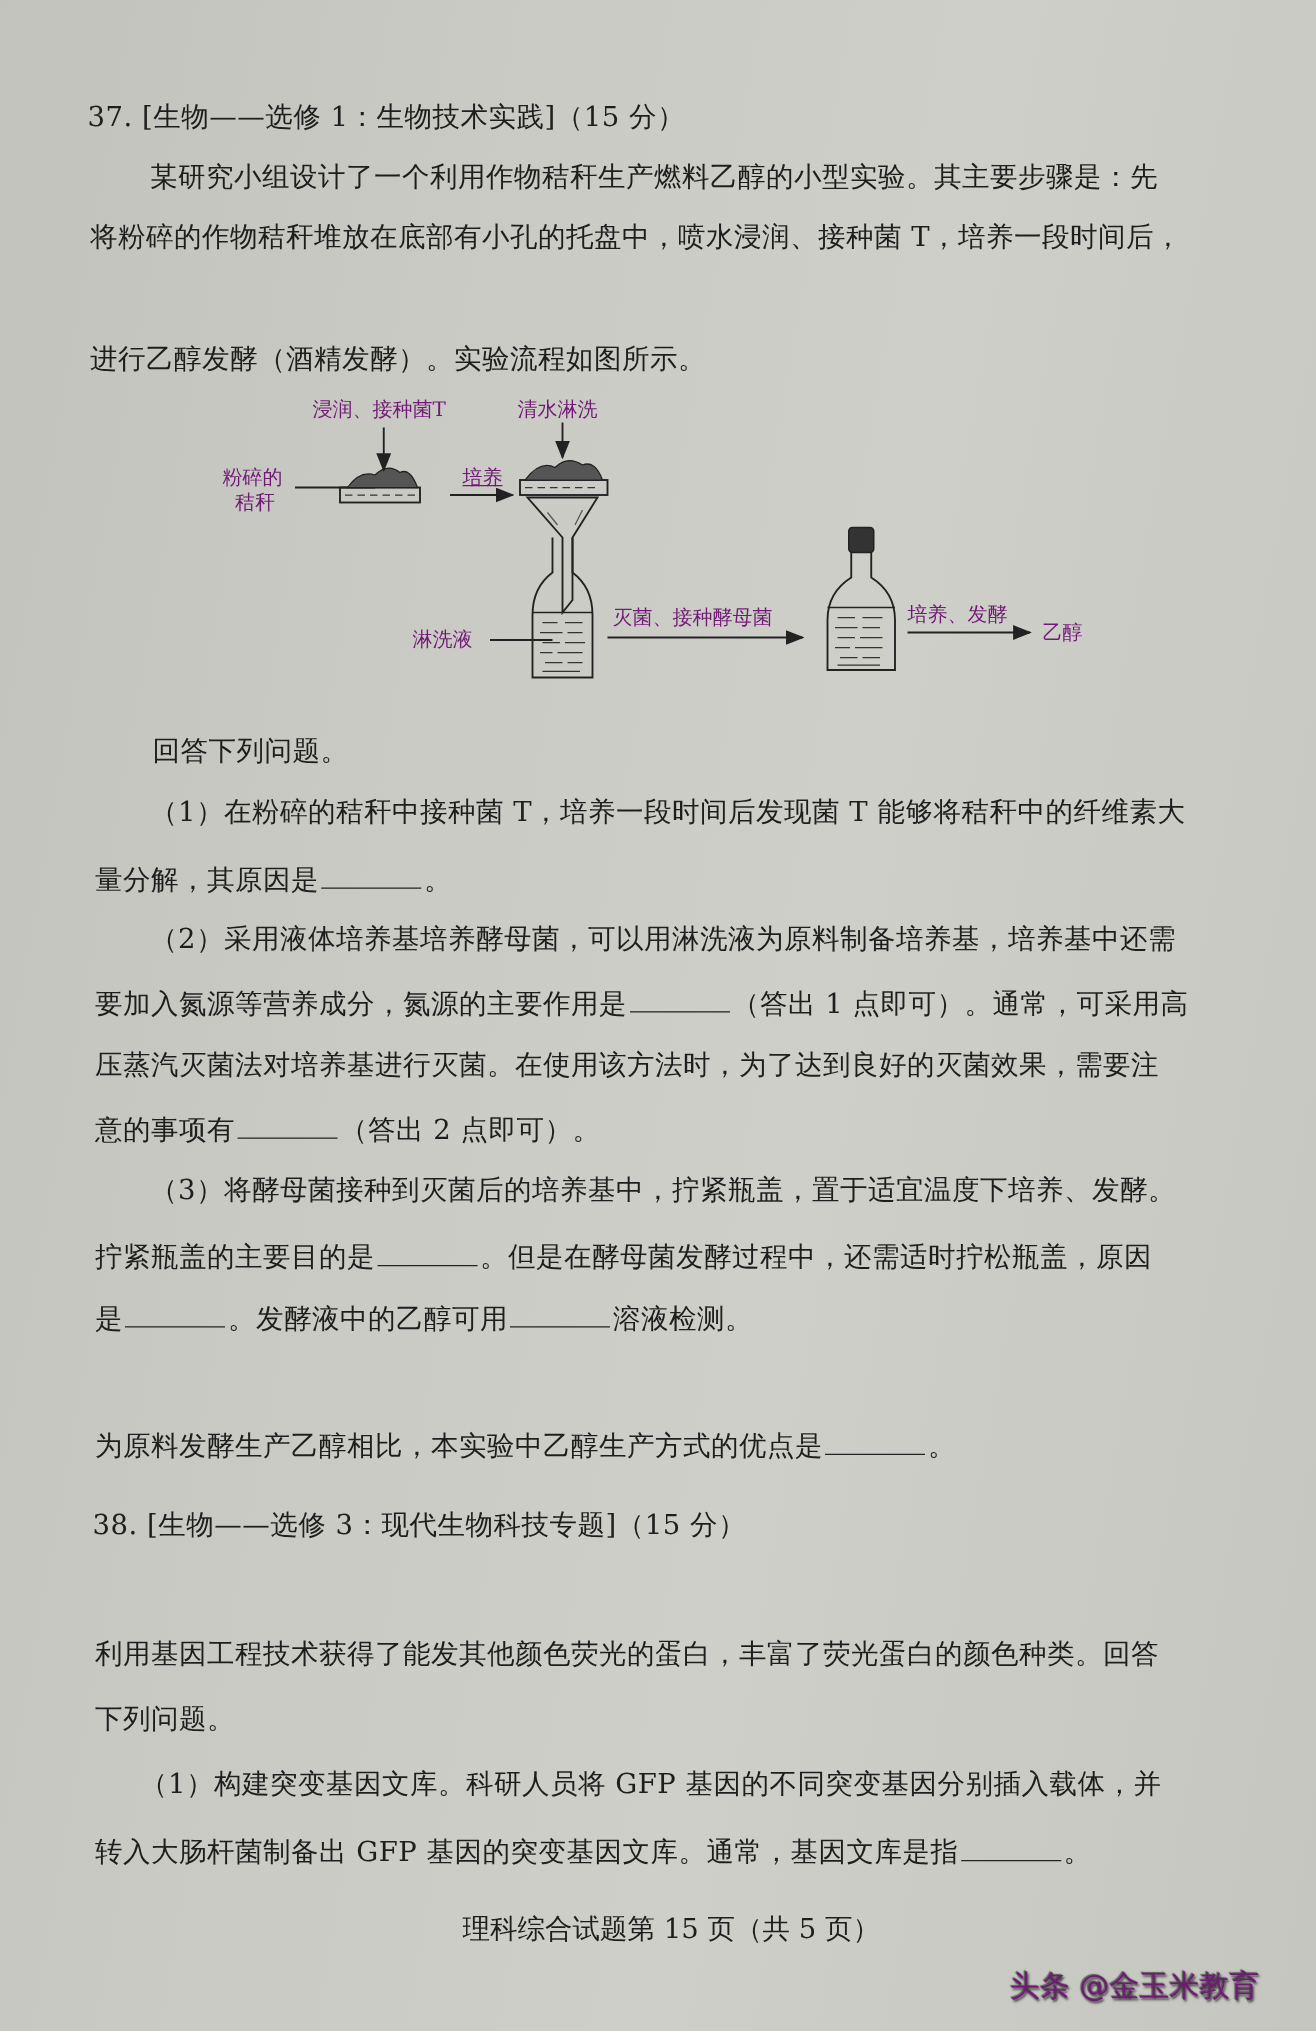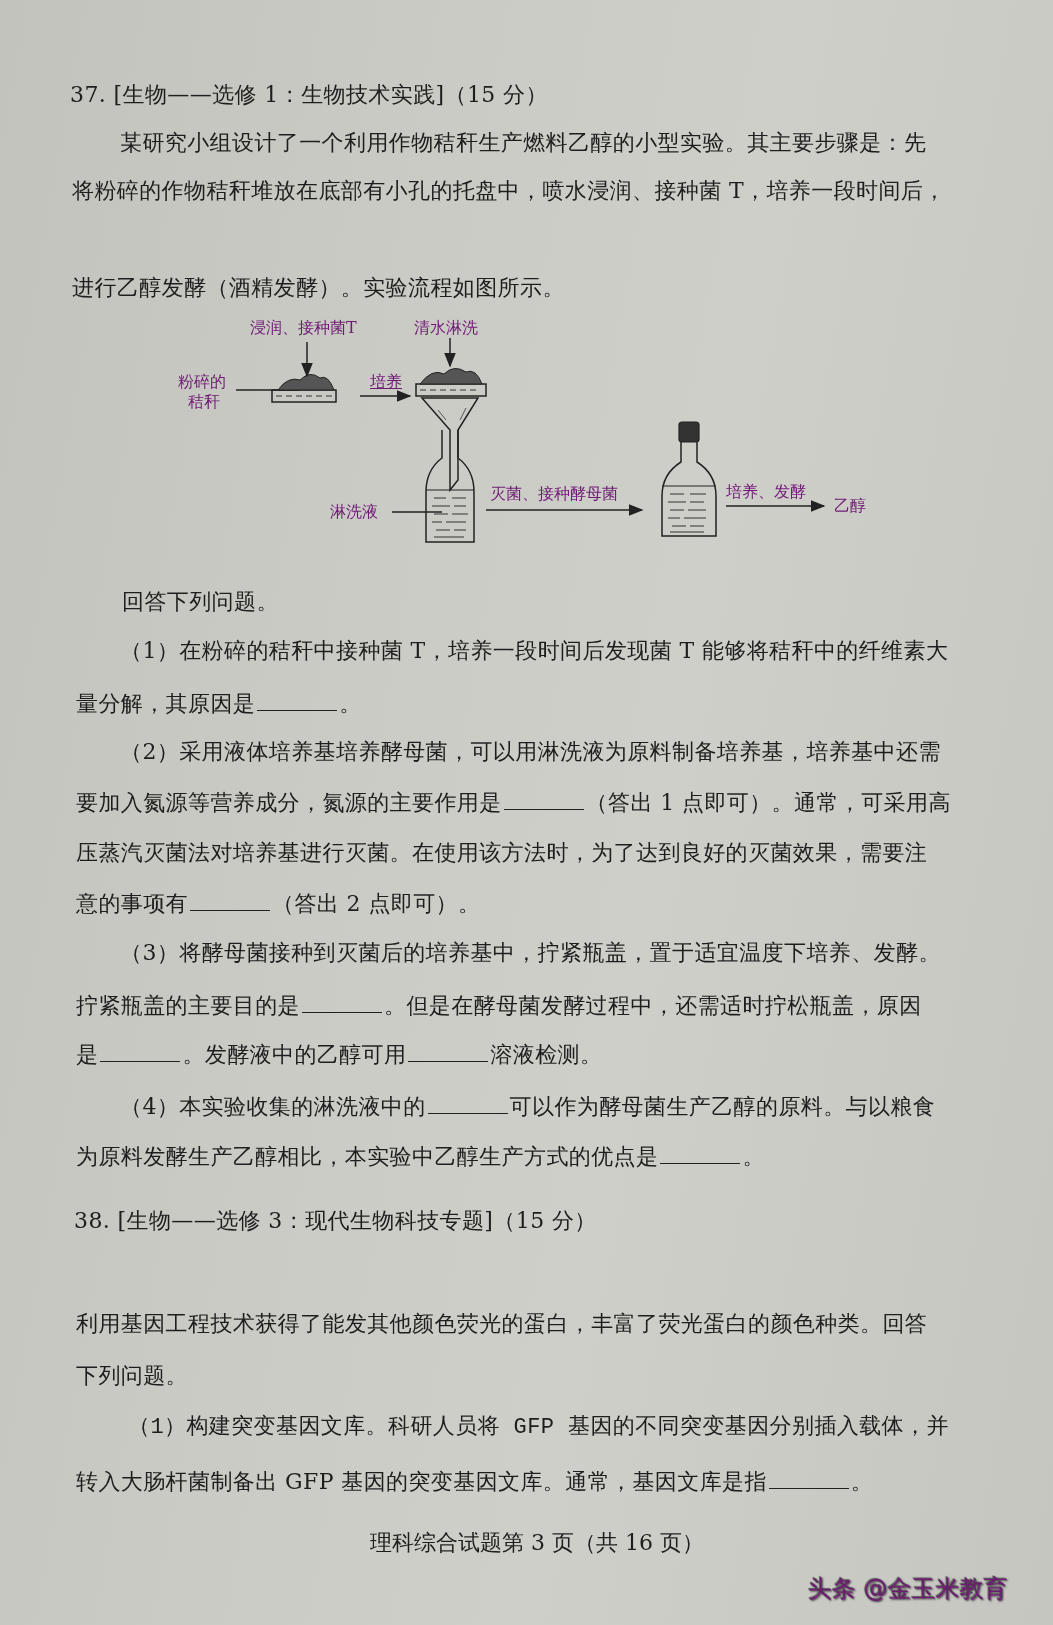--- a/index.html
+++ b/index.html
@@ -125,32 +125,29 @@
   </div>
 
   <div class="line" style="left:120px; top:938px;">（3）将酵母菌接种到灭菌后的培养基中，拧紧瓶盖，置于适宜温度下培养、发酵。</div>
   <div class="line" style="left:76px; top:990px;">
     <span>拧紧瓶盖的主要目的是</span><span class="blank"></span><span>。但是在酵母菌发酵过程中，还需适时拧松瓶盖，原因</span>
   </div>
   <div class="line" style="left:76px; top:1039px;">
     <span>是</span><span class="blank"></span><span>。发酵液中的乙醇可用</span><span class="blank"></span><span>溶液检测。</span>
   </div>
 
-  <div class="line" style="left:120px; top:1091px;">
-    <span>（4）本实验收集的淋洗液中的</span><span class="blank"></span><span>可以作为酵母菌生产乙醇的原料。与以粮食</span>
-  </div>
   <div class="line" style="left:76px; top:1141px;">
     <span>为原料发酵生产乙醇相比，本实验中乙醇生产方式的优点是</span><span class="blank"></span><span>。</span>
   </div>
 
   <div class="line q-title" style="left:74px; top:1206px;">38. [生物——选修 3：现代生物科技专题]（15 分）</div>
   <div class="line" style="left:76px; top:1309px;">利用基因工程技术获得了能发其他颜色荧光的蛋白，丰富了荧光蛋白的颜色种类。回答</div>
   <div class="line" style="left:76px; top:1361px;">下列问题。</div>
 
-  <div class="line" style="left:128px; top:1413px;font-family:Liberation Mono, monospace;">（1）构建突变基因文库。科研人员将 GFP 基因的不同突变基因分别插入载体，并</div>
+  <div class="line" style="left:112px; top:1413px;">（1）构建突变基因文库。科研人员将 GFP 基因的不同突变基因分别插入载体，并</div>
   <div class="line" style="left:76px; top:1466px;">
     <span>转入大肠杆菌制备出 GFP 基因的突变基因文库。通常，基因文库是指</span><span class="blank"></span><span>。</span>
   </div>
 
-  <div class="footer">理科综合试题第 3 页（共 16 页）</div>
+  <div class="footer">理科综合试题第 15 页（共 5 页）</div>
 
   <div class="watermark">头条 @金玉米教育</div>
 </div>
 
 </body></html>

